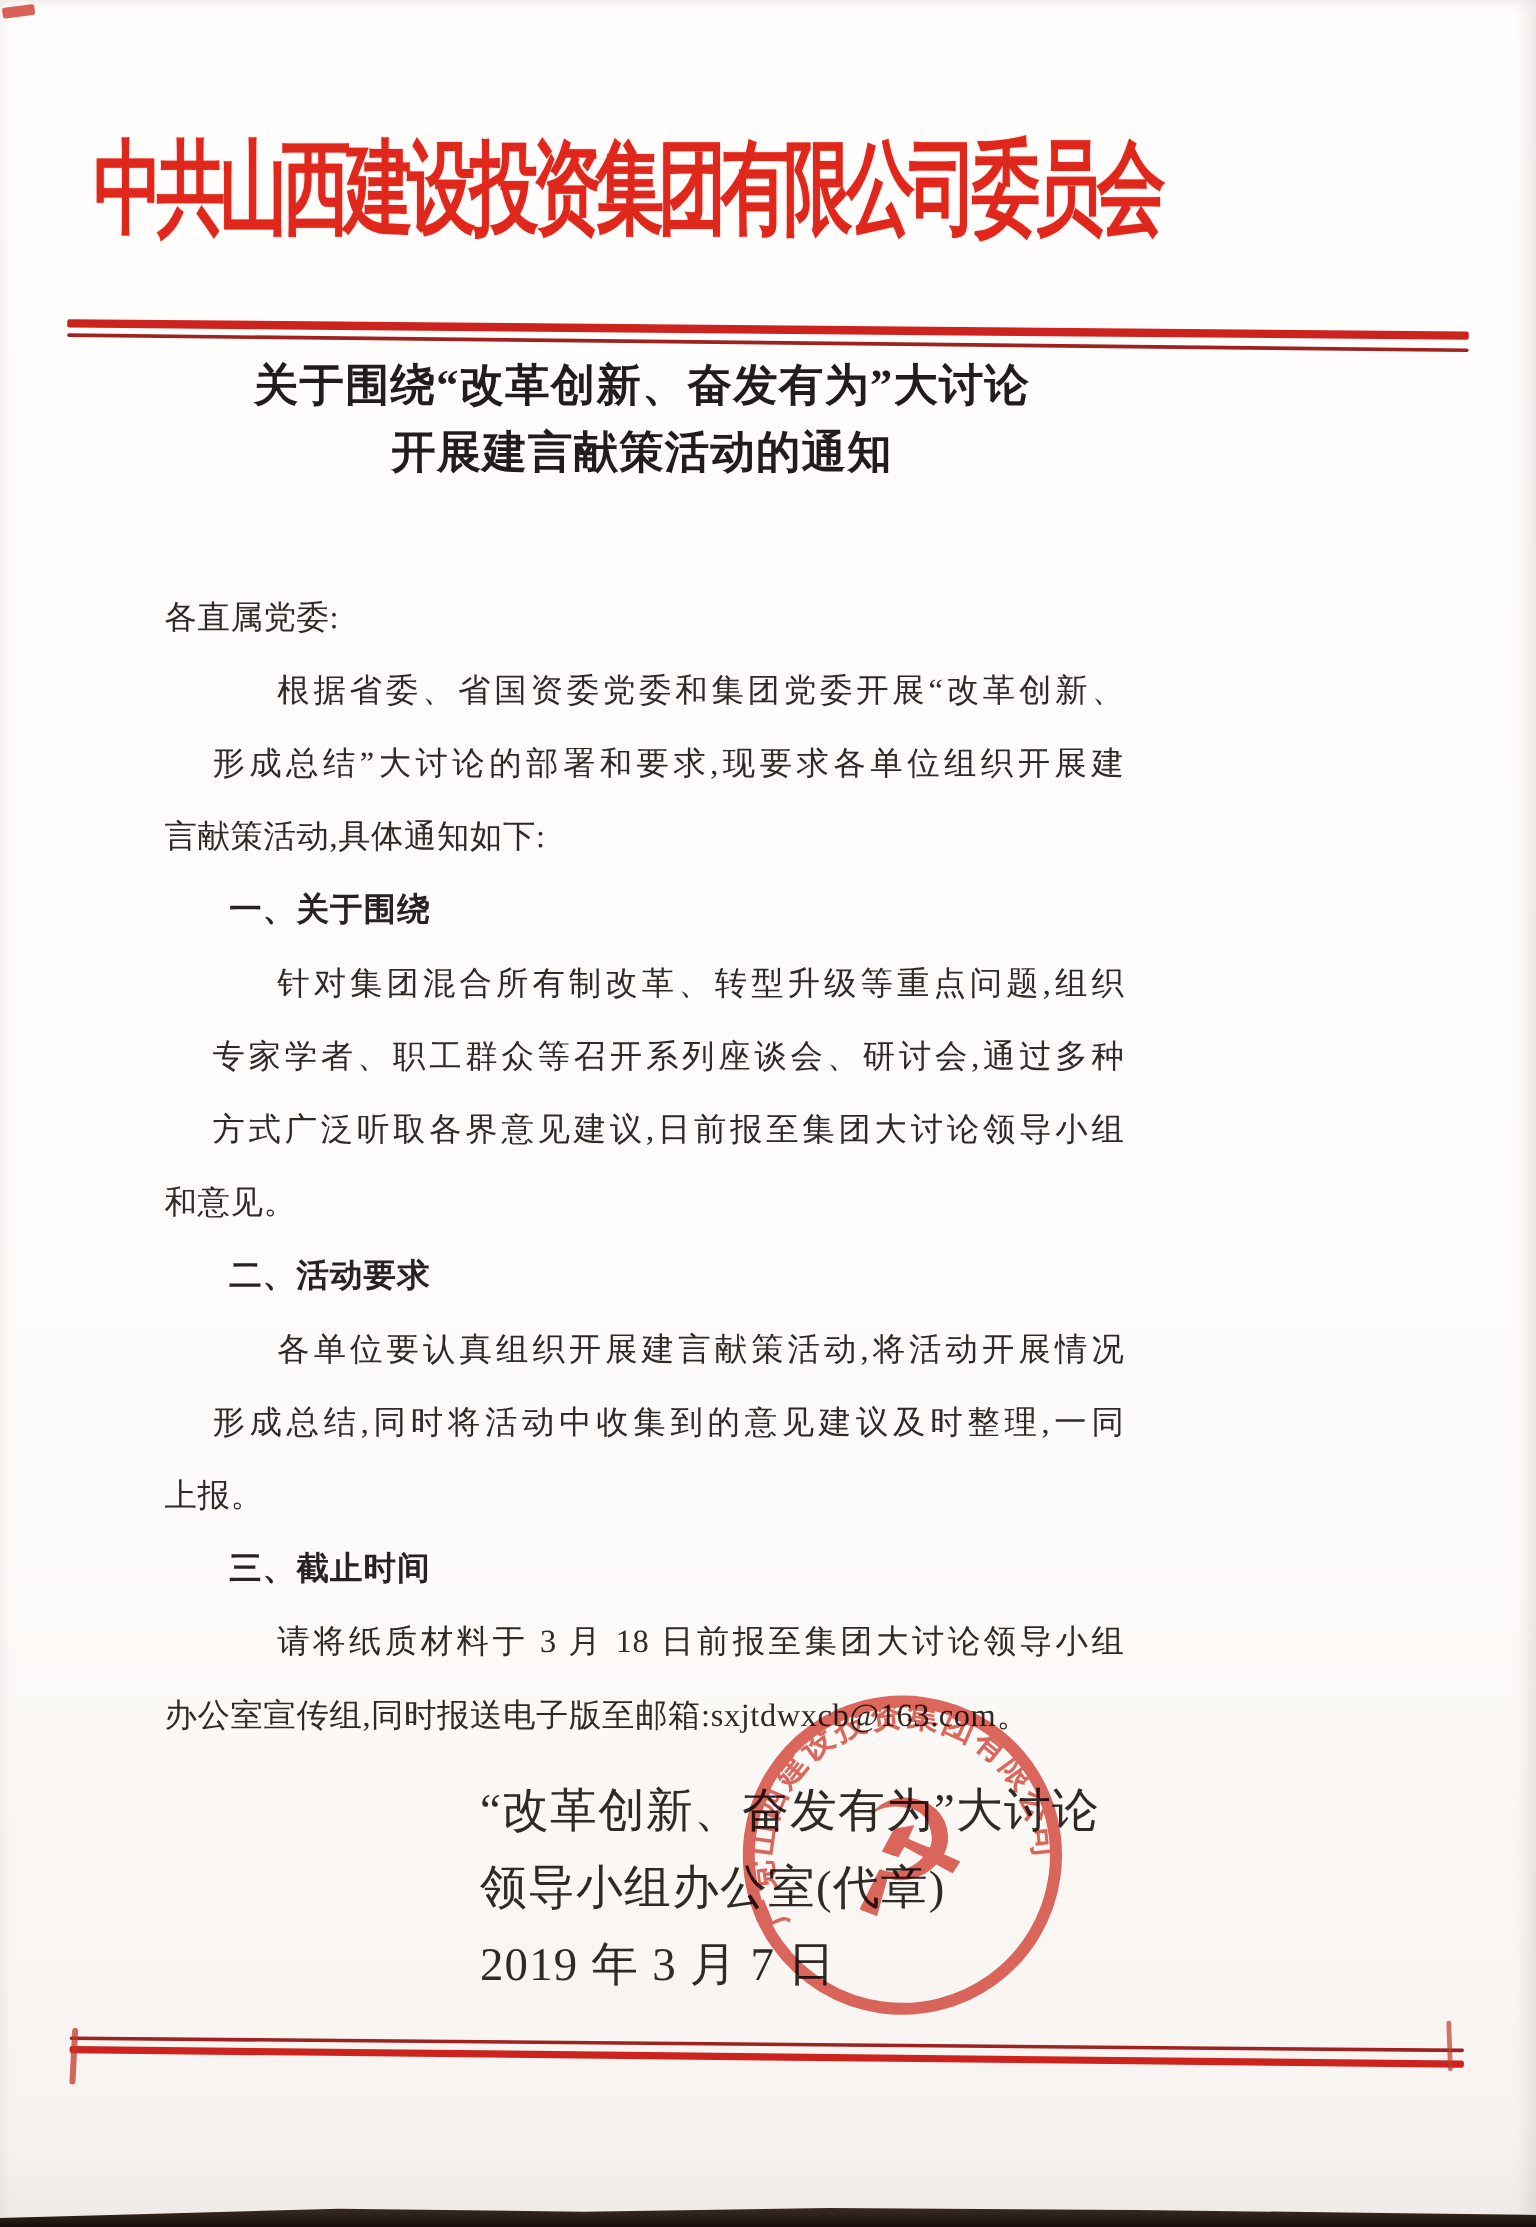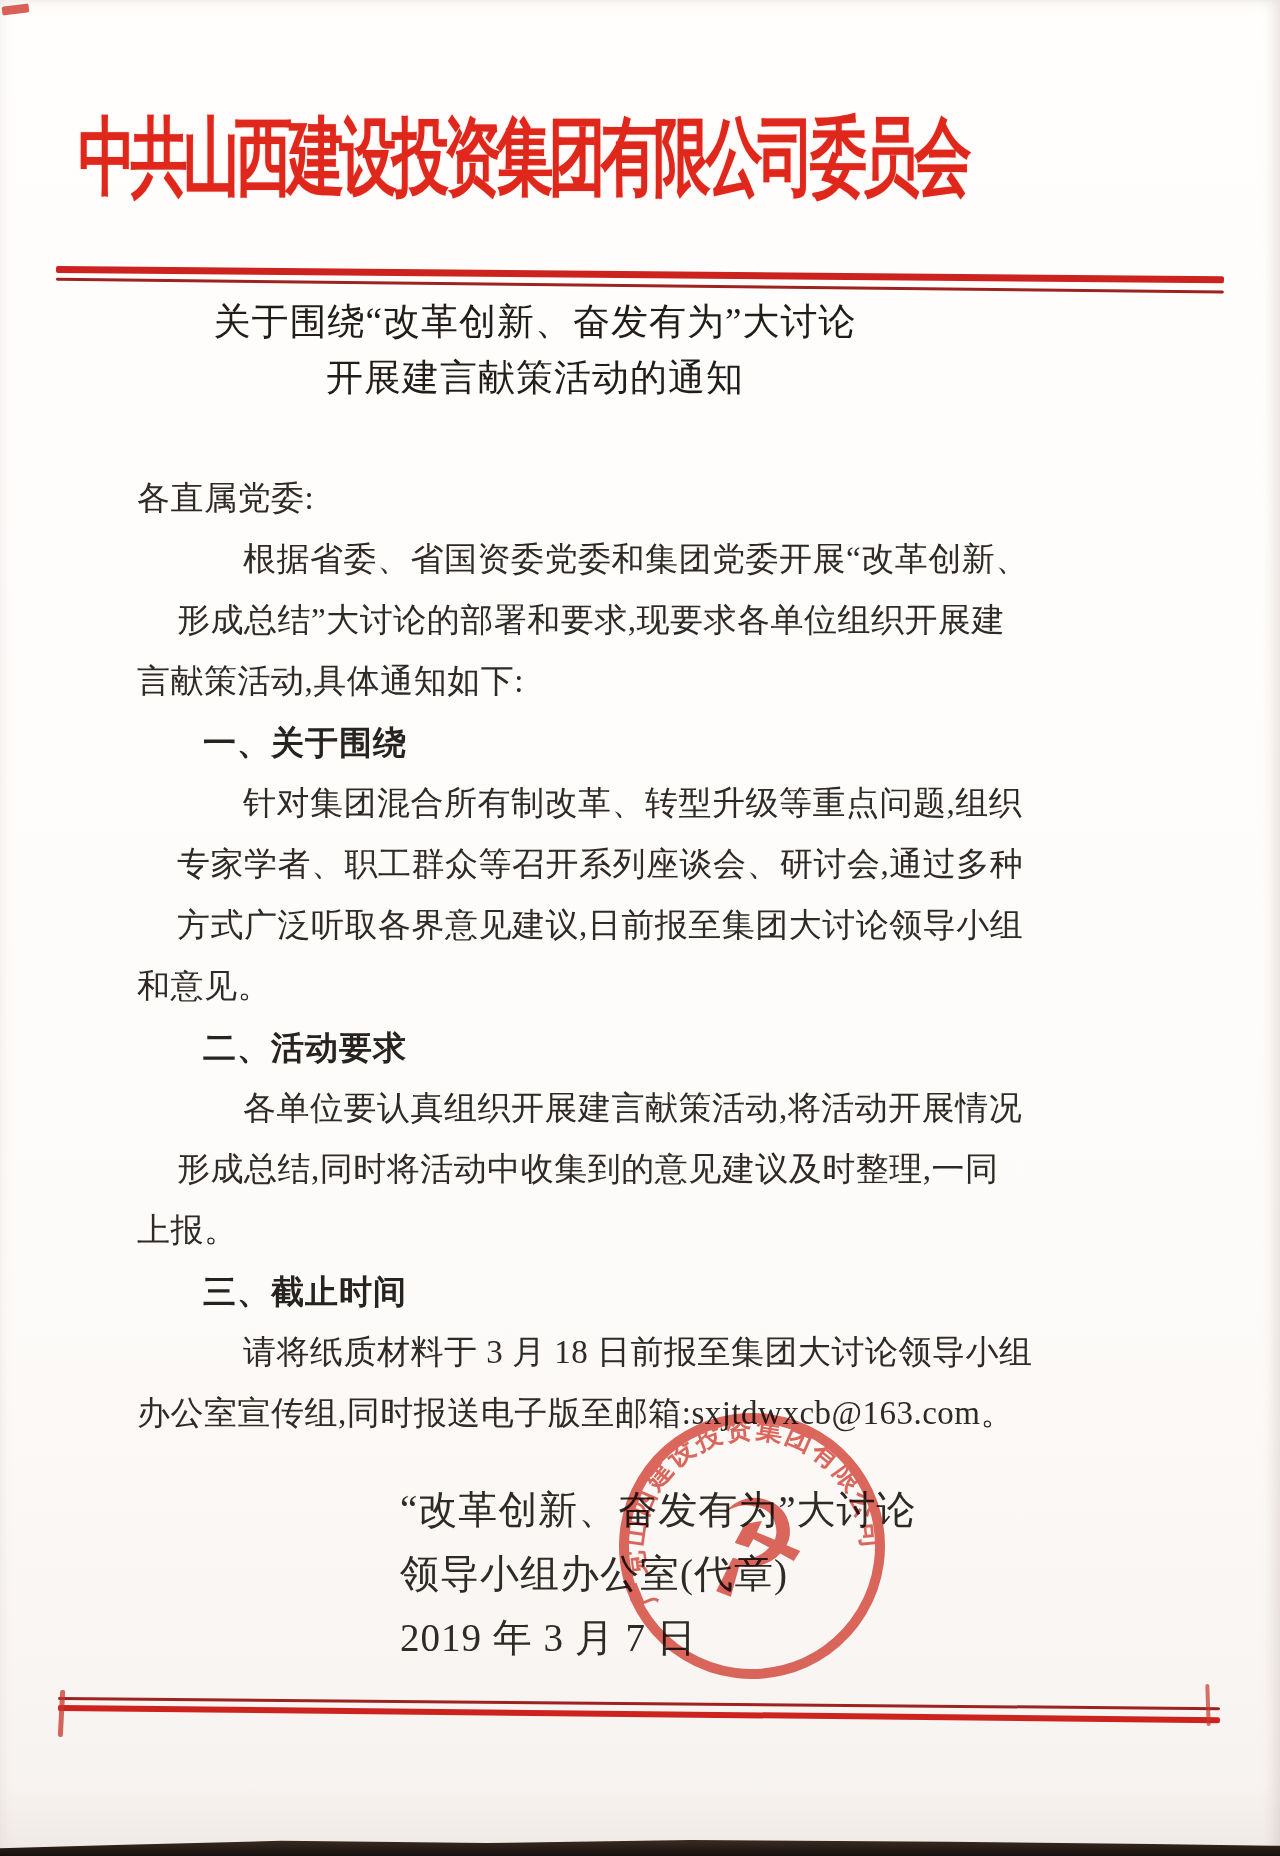--- a/index.html
+++ b/index.html
@@ -21,23 +21,23 @@
     font-weight:bold; font-size:60px; letter-spacing:-5px; color:var(--header-red,#e0271b);
     transform:scale(.95,1.42); transform-origin:center center;
     text-shadow:0 0 1px rgba(224,39,27,.55);
   }
   
   .hrules { position:absolute; top:266px; left:56px; width:1168px; transform:rotate(.5deg); transform-origin:left center; }
   .hrule-thick { height:7px; background:var(--rule-red,#cc231e); border-radius:2px; }
   .hrule-thin  { height:3px; background:var(--rule-dark-red,#9e221f); margin-top:6px; transform:rotate(.12deg); border-radius:2px; }
   
   .doc-title { position:absolute; top:294px; left:55px; width:960px; text-align:center;
-    font-weight:normal; font-size:37px; line-height:56px; color:#201d1a; letter-spacing:1px; }
+    font-weight:bold; font-size:37px; line-height:56px; color:#201d1a; letter-spacing:1px; }
   
-  .body-col { position:absolute; top:468px; left:137px; width:800px; font-size:33px; color:#2e2a26; }
+  .body-col { position:absolute; top:484px; left:137px; width:800px; font-size:27px; color:#2e2a26; }
   .bline { height:61px; line-height:61px; white-space:nowrap; letter-spacing:.5px; }
   .bline.indent { text-indent:2em; }
   .bline.justify { text-align:justify; text-align-last:justify;margin-left:40px; }
   .bline.heading { font-family:"Liberation Sans","DejaVu Sans",sans-serif; font-weight:bold; color:#262320; letter-spacing:1px; }
   
   .signature { position:absolute; top:1478px; left:400px; width:700px; 
     font-size:39px; line-height:64px; color:#2e2a26; letter-spacing:1px; }
   .signature .sig-line { height:64px; white-space:nowrap; }
   
   .seal { position:absolute; left:592px; top:1386px; width:320px; height:320px;

